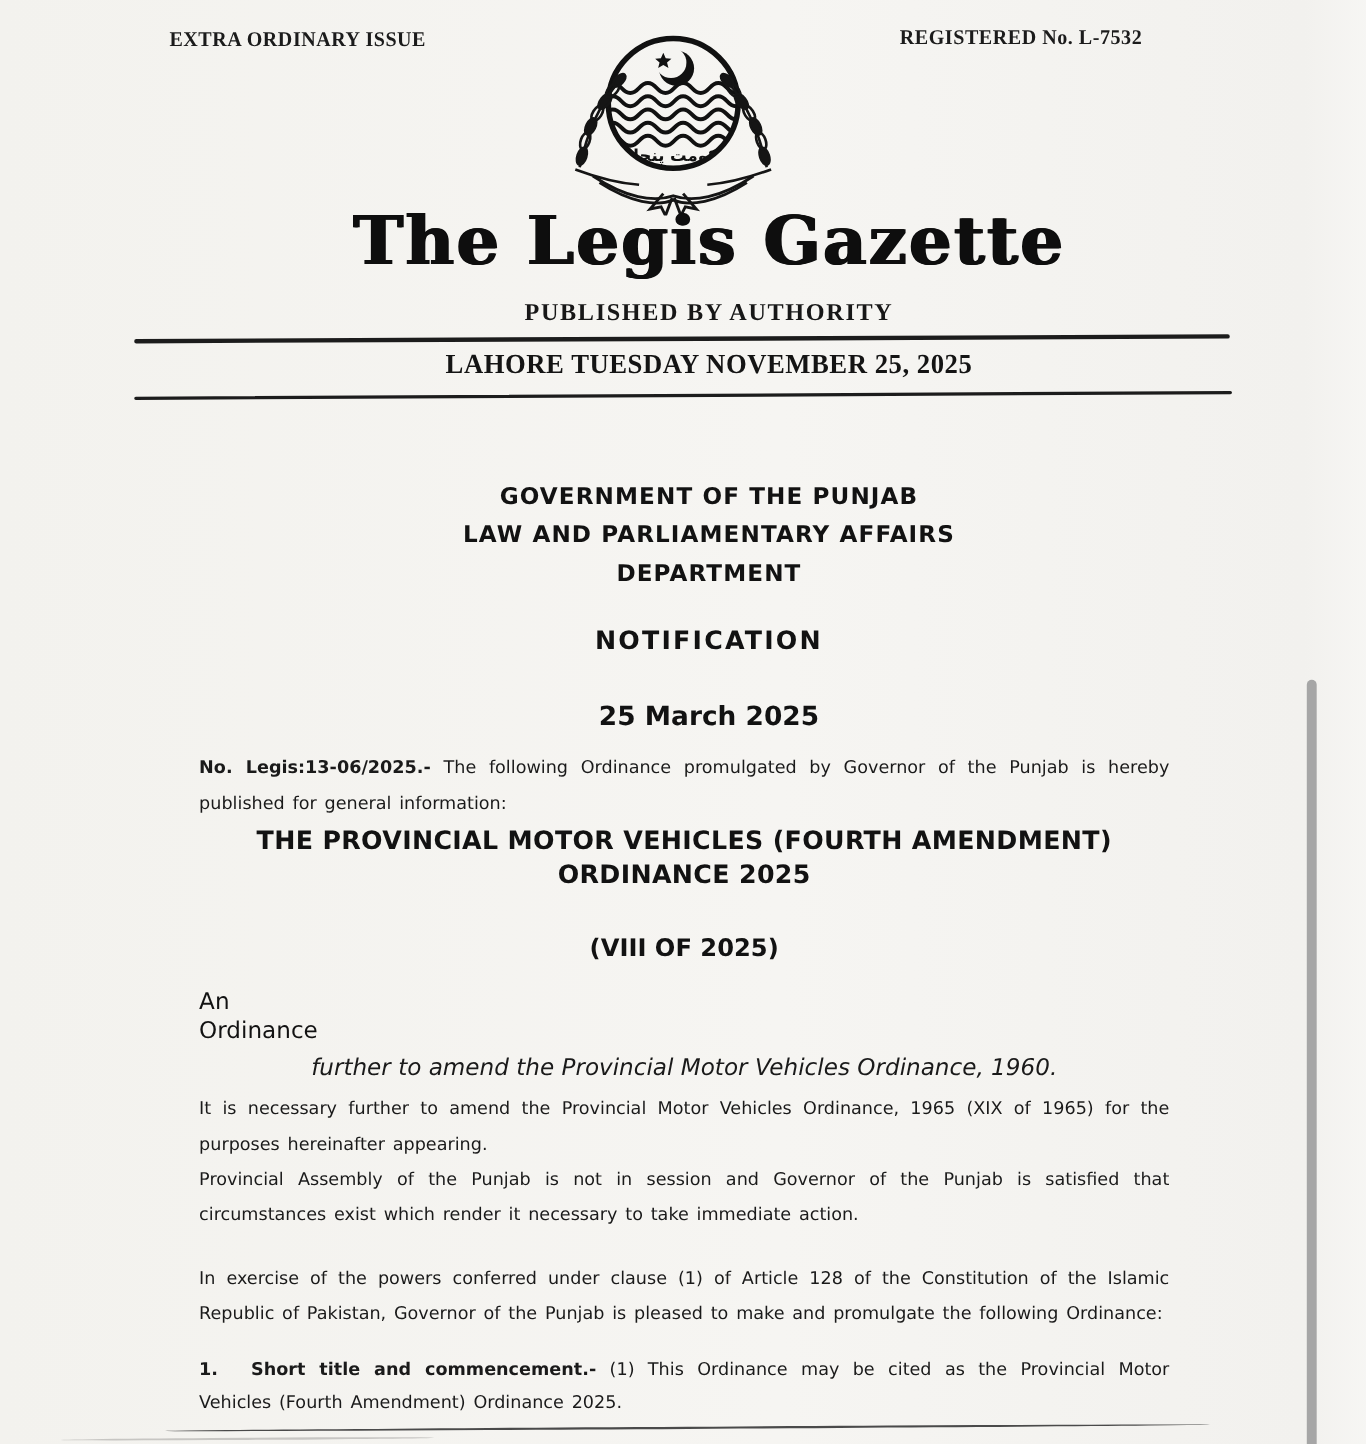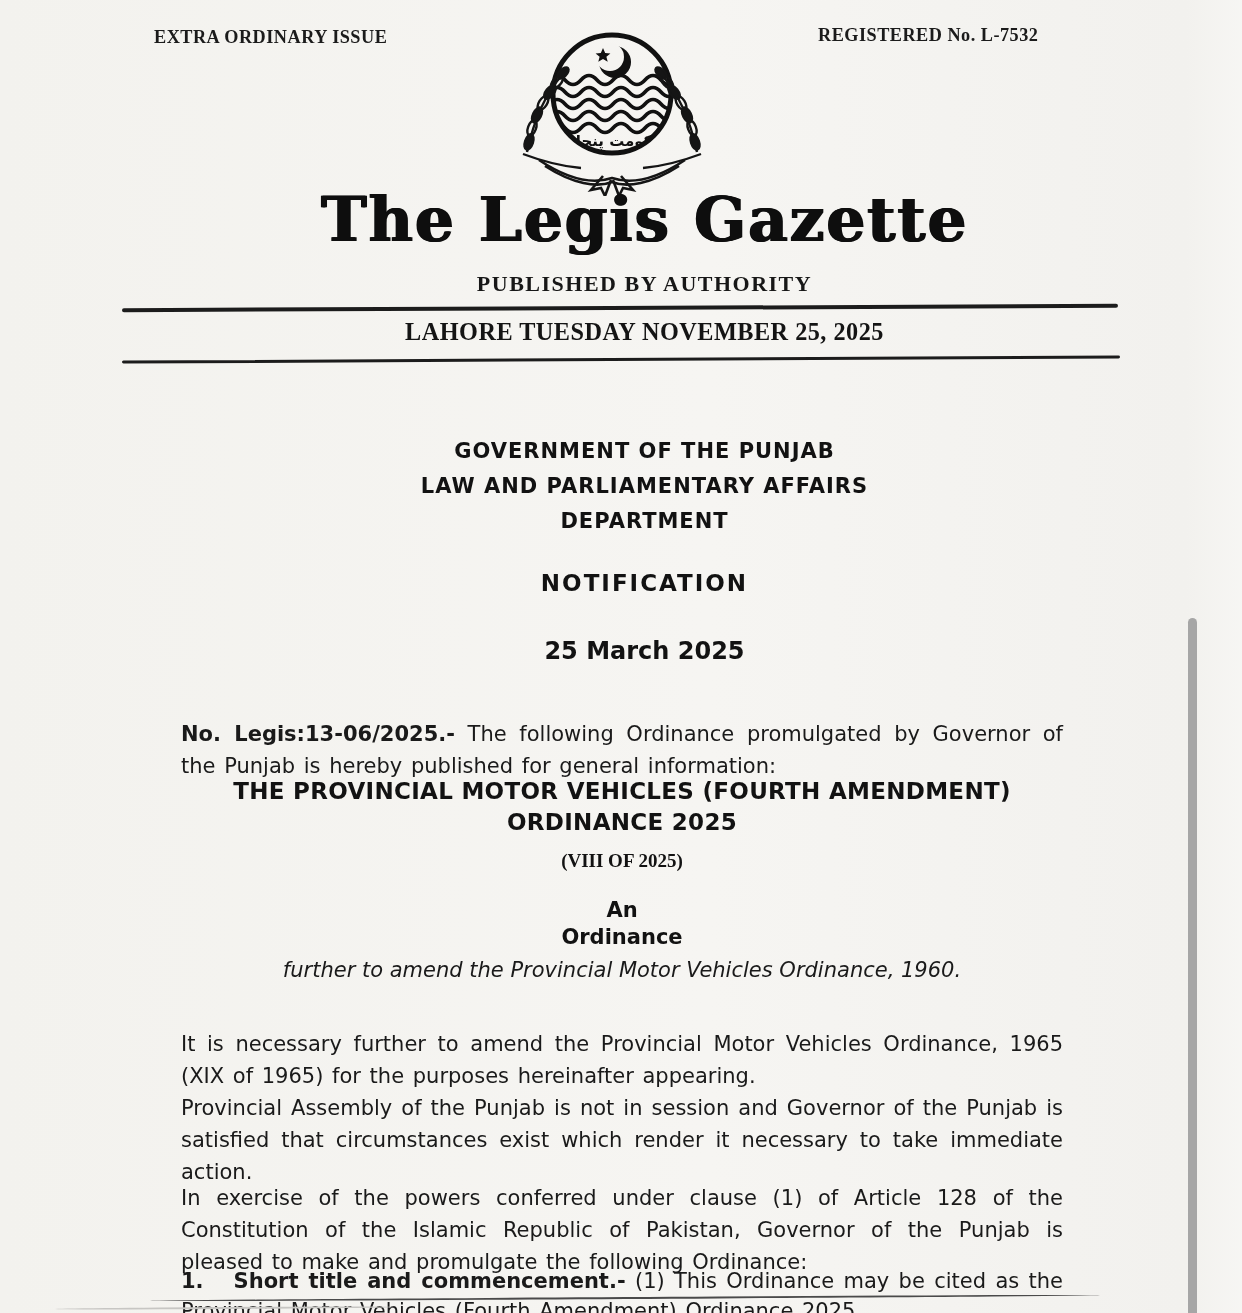--- a/index.html
+++ b/index.html
@@ -49,31 +49,30 @@
     left:0;width:100%;text-align:center;
     font-weight:bold;font-size:23px;letter-spacing:2px;color:#121212;
   }
   .h-date{
     left:0;width:100%;text-align:center;
     font-weight:bold;font-size:24px;color:#121212;
   }
   
   .col{left:181px;width:882px;}
   .para{
-    font-size:21px;line-height:32px;text-align:justify;color:#1a1a1a;
+    font-size:16px;line-height:32px;text-align:justify;color:#1a1a1a;
     word-spacing:2px;
-    margin-top:36px;
   }
   .para .lead{font-weight:bold;}
   .ord-title{
     text-align:center;font-weight:bold;font-size:23px;line-height:31px;color:#121212;
     letter-spacing:.3px;
   }
-  .ord-no{text-align:center;font-weight:bold;font-size:19px;color:#121212;font-family:Liberation Serif, serif;}
-  .an-block{text-align:center;font-weight:bold;font-size:21px;line-height:27px;color:#121212;}
+  .ord-no{text-align:center;font-weight:bold;font-size:22px;color:#121212;}
+  .an-block{text-align:left;font-weight:normal;font-size:21px;line-height:27px;color:#121212;}
   .purpose{text-align:center;font-style:italic;font-size:21px;color:#1a1a1a;}
   .sec-num{font-weight:bold;margin-right:30px;}
   
   .scroll-thumb{
     left:1188px;top:618px;width:9px;height:695px;
     background:#a6a6a6;border-radius:5px 5px 0 0;
   }
   .page-edge{
     height:2px;background:#4a4a4a;border-radius:50%;
     transform:rotate(-0.35deg);
@@ -154,21 +153,21 @@
   </div>
 
   <div class="abs h-notification" style="top:570px;">NOTIFICATION</div>
 
   <div class="abs h-date" style="top:637px;">25 March 2025</div>
 
   <div class="abs col para" style="top:682px;">
     <span class="lead">No. Legis:13-06/2025.-</span><span> The following Ordinance promulgated by Governor of the Punjab is hereby published for general information:</span>
   </div>
 
-  <div class="abs col ord-title" style="top:776px;">
+  <div class="abs col ord-title" style="top:750px;">
     <div>THE PROVINCIAL MOTOR VEHICLES (FOURTH AMENDMENT)</div>
     <div>ORDINANCE 2025</div>
   </div>
 
   <div class="abs col ord-no" style="top:850px;">(VIII OF 2025)</div>
 
   <div class="abs col an-block" style="top:897px;">
     <div>An</div>
     <div>Ordinance</div>
   </div>

